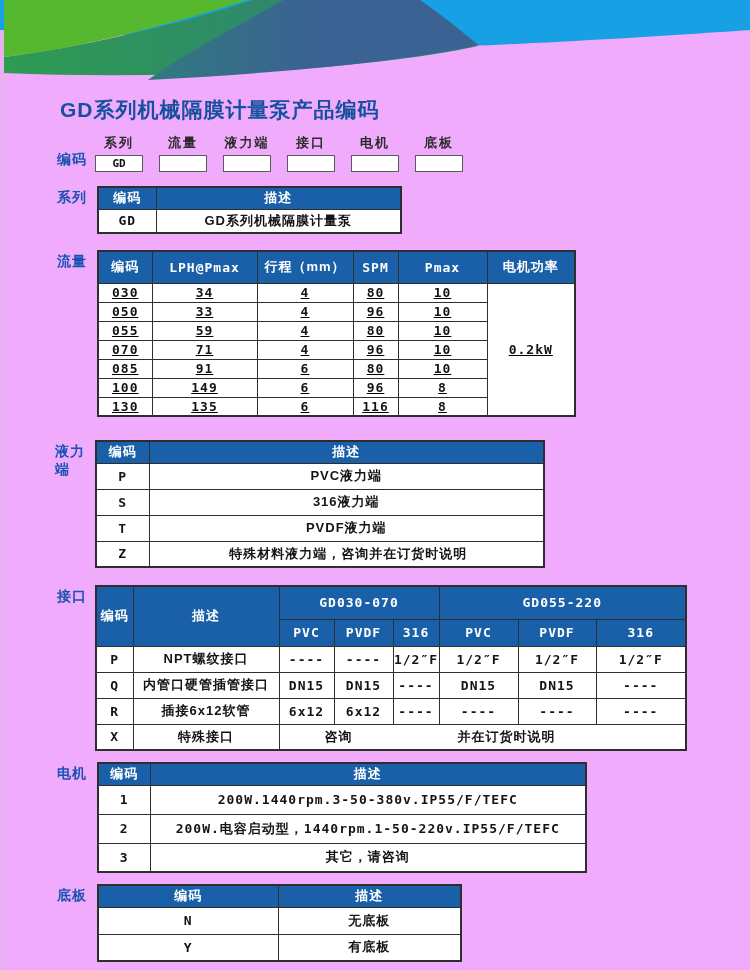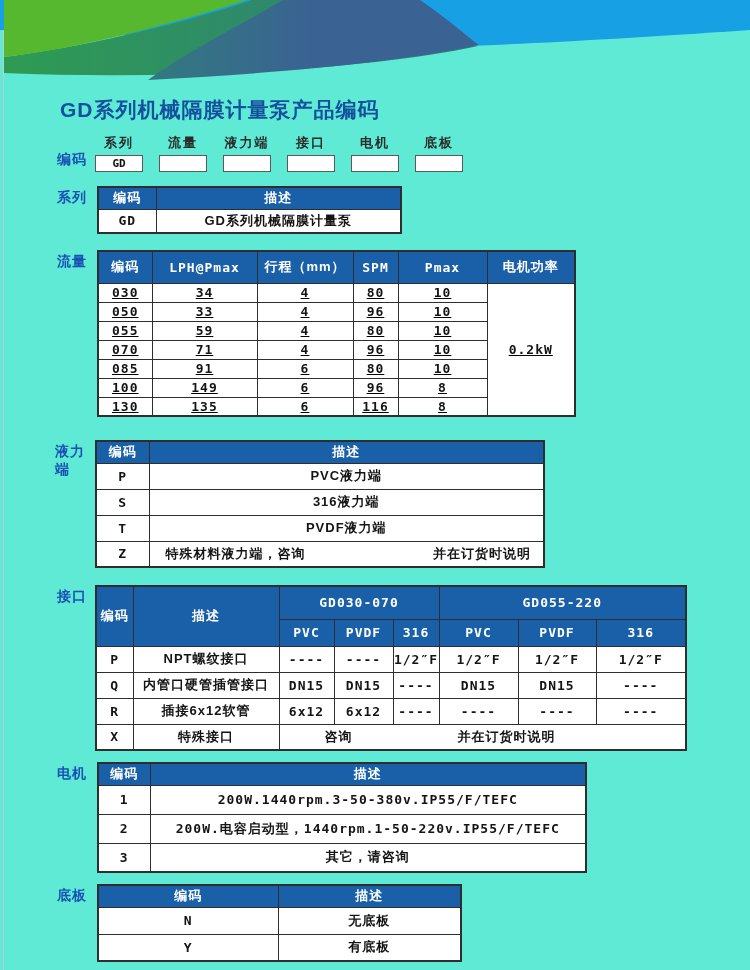--- a/index.html
+++ b/index.html
@@ -1,16 +1,16 @@
 <!DOCTYPE html>
 <html><head>
 <meta charset="utf-8">
 <style>
   html,body{margin:0;padding:0;background:#ffffff;}
-  #page{position:relative;width:750px;height:970px;background:#5eead4;overflow:hidden;
+  #page{position:relative;width:750px;height:970px;background:#f0abfc;overflow:hidden;
         font-family:"Liberation Sans","DejaVu Sans",sans-serif;}
   .edge-line{position:absolute;left:3px;top:0;width:1px;height:970px;background:#c8c8c8;}
   .banner{position:absolute;left:0;top:0;}
   .page-title{position:absolute;left:60px;top:96px;font-size:21px;font-weight:bold;
         color:#14509E;letter-spacing:1px;white-space:nowrap;}
 
   
   .code-diagram{position:absolute;left:57px;top:134px;display:flex;align-items:flex-end;}
   .code-label{color:#1A52B4;font-weight:bold;font-size:14px;padding-bottom:3px;margin-right:8px;letter-spacing:1px;}
   .fields{display:flex;gap:16px;}
@@ -31,21 +31,21 @@
   .tbl th{background:#1A60A8;color:#ffffff;}
   .lat{font-family:"DejaVu Sans Mono",monospace;letter-spacing:0.5px;}
 
   .series tr.hdr{height:22px;} .series tr.r{height:24px;}
   .flow tr.hdr{height:32px;}   .flow tr.r{height:19px;text-decoration:underline;}
   .liquid tr.hdr{height:22px;} .liquid tr.r{height:26px;}
   .iface tr.ih1{height:33px;}  .iface tr.ih2{height:27px;} .iface tr.r{height:26px;}
   .motor tr.hdr{height:22px;}  .motor tr.r{height:29px;}
   .base tr.hdr{height:22px;}   .base tr.r{height:27px;}
 
-  .split{display:flex;justify-content:space-between;padding:0 12px 0 16px;}
+  .split{display:flex;justify-content:center;padding:0 12px 0 16px;}
   .xsplit{display:flex;padding-left:45px;}
   .xsplit span + span{margin-left:105px;}
 </style>
 </head>
 <body>
 
 <div id="page">
   <div class="edge-line"></div>
 
   <svg class="banner" width="750" height="150" viewBox="0 0 750 150">

